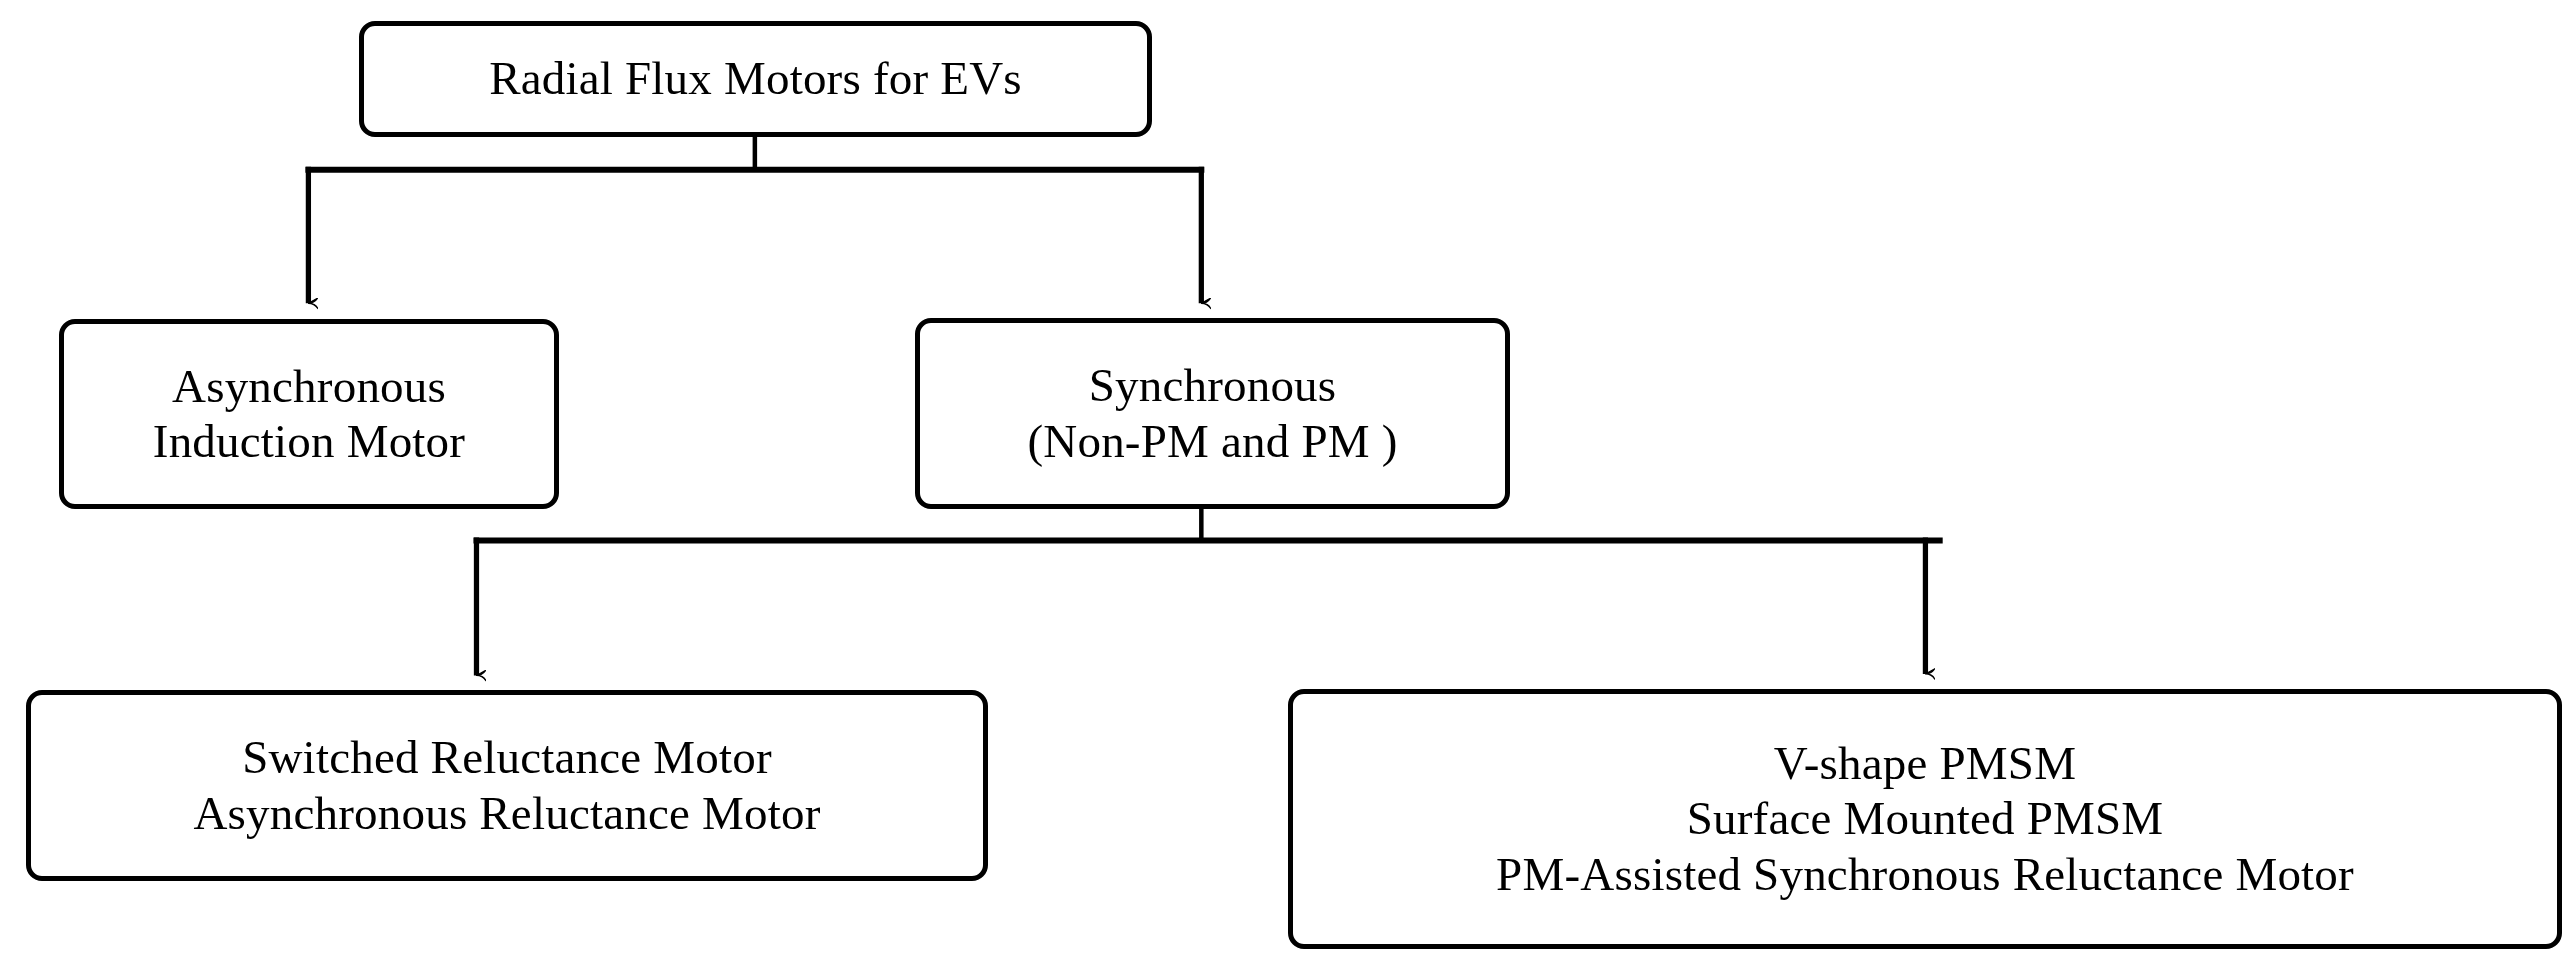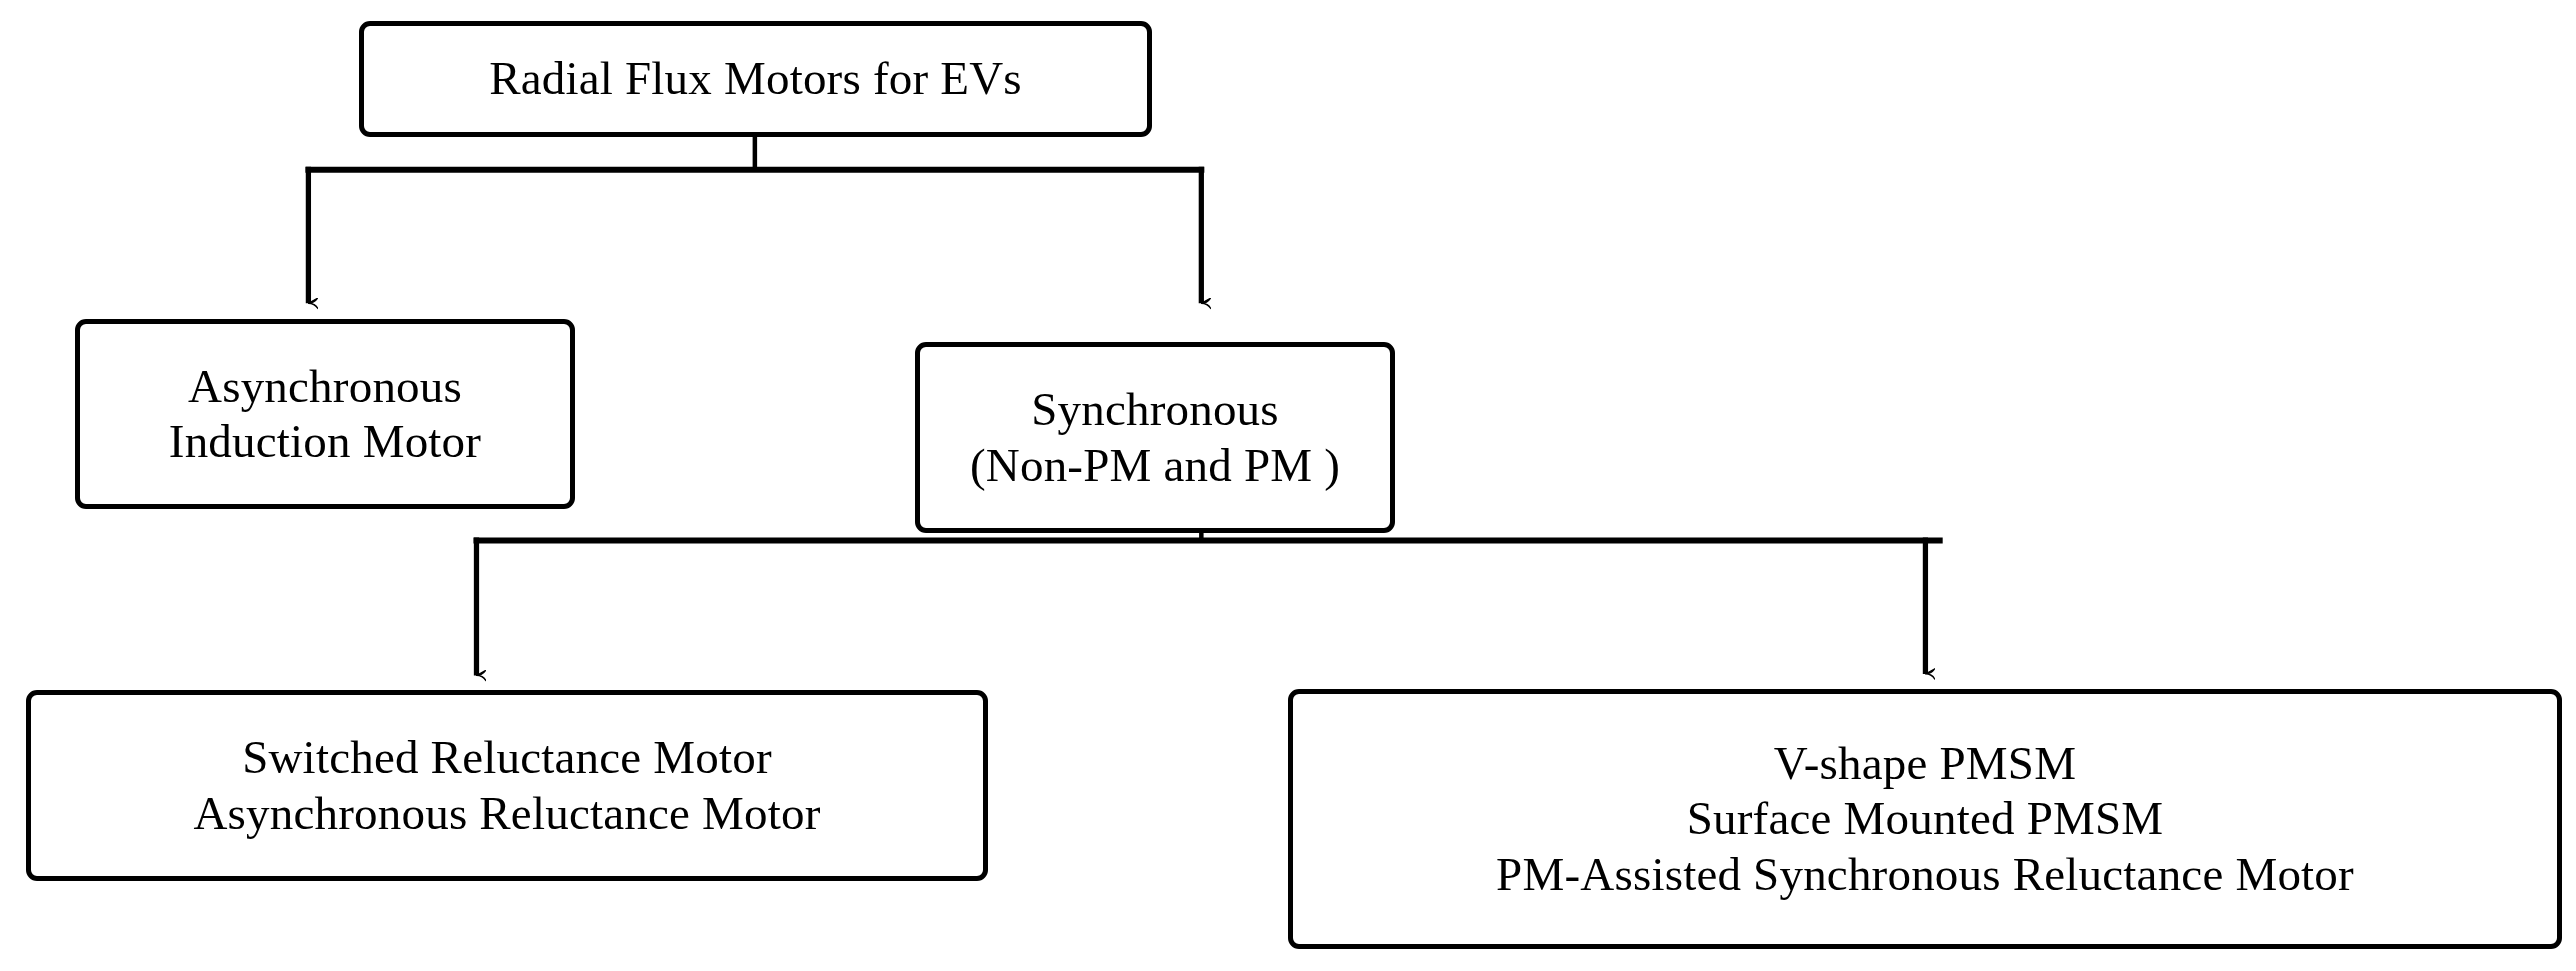--- a/index.html
+++ b/index.html
@@ -14,21 +14,21 @@
     height: 972px;
     background: #ffffff;
     overflow: hidden;
     font-family: "Liberation Serif", "DejaVu Serif", serif;
   }
   .node {
     position: absolute;
     box-sizing: border-box;
     background: #ffffff;
     border: 5.3px solid #000000;
-    border-radius: 11px;
+    border-radius: 16px;
     display: flex;
     flex-direction: column;
     align-items: center;
     justify-content: center;
     color: #000000;
     text-align: center;
     line-height: 1.18;
     letter-spacing: 0.2px;
   }
   .node .line {
@@ -38,27 +38,25 @@
   
   #node-root {
     left: 359px;  top: 21px;
     width: 793px; height: 116px;
     font-size: 47px;
   }
   #node-async {
     left: 59px;   top: 319px;
     width: 500px;  height: 190px;
     font-size: 47px;
-    margin-left: 16px;
   }
   #node-sync {
     left: 915px; top: 318px;
-    width: 480px;  height: 191px;
+    width: 595px;  height: 191px;
     font-size: 47px;
-    margin-top: 24px;
   }
   #node-reluctance {
     left: 26px;   top: 690px;
     width: 962px; height: 191px;
     font-size: 47px;
   }
   #node-pmsm {
     left: 1288px; top: 689px;
     width: 1274px; height: 260px;
     font-size: 47px;

